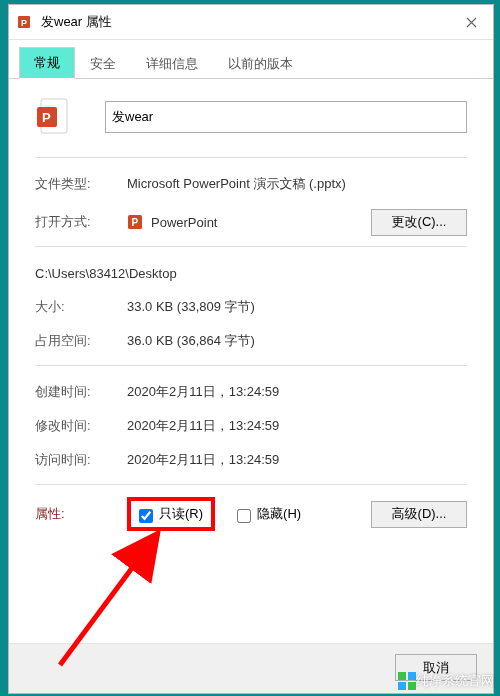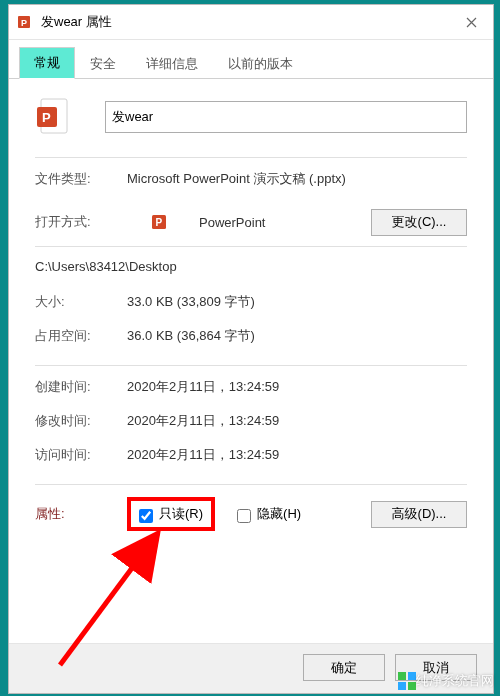--- a/index.html
+++ b/index.html
@@ -98,38 +98,37 @@
     font-size: 13px;
     font-family: inherit;
   }
   .sep {
     border: none;
     border-top: 1px solid #e0e0e0;
     margin: 10px 0 12px 0;
   }
   .row {
     display: flex;
-    align-items: flex-start;
+    align-items: center;
     min-height: 28px;
     margin-bottom: 6px;
   }
   .row .label {
     width: 92px;
     color: #555;
     font-size: 13px;
     flex-shrink: 0;
   }
   .row .value {
     flex: 1;
     color: #333;
     font-size: 13px;
   }
   .row.opens-with {
     align-items: center;
-    gap: 24px;
   }
   .pp-mini {
     width: 18px;
     height: 18px;
     margin-right: 6px;
     flex-shrink: 0;
   }
   .btn {
     background: #f0f0f0;
     border: 1px solid #adadad;
@@ -311,21 +310,20 @@
         <span>隐藏(H)</span>
       </label>
 
       <div class="spacer"></div>
       <button class="btn">高级(D)...</button>
     </div>
 
   </div>
 
   <div class="dialog-buttons">
-    <button class="btn">确定</button>
     <button class="btn">取消</button>
 
   </div>
 
 </div>
 
 <svg class="arrow-svg" width="160" height="170">
   <defs>
     <marker id="ah" markerWidth="12" markerHeight="12" refX="9" refY="5" orient="auto">
       <path d="M0,0 L10,5 L0,10 Z" fill="#ff0000"></path>

